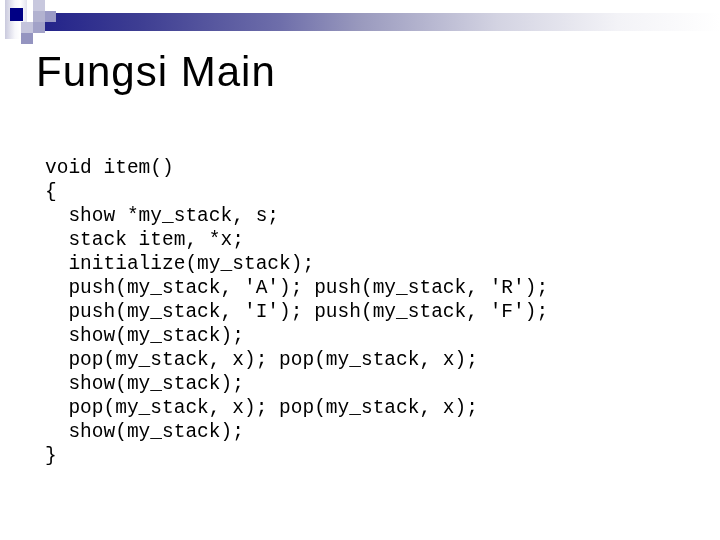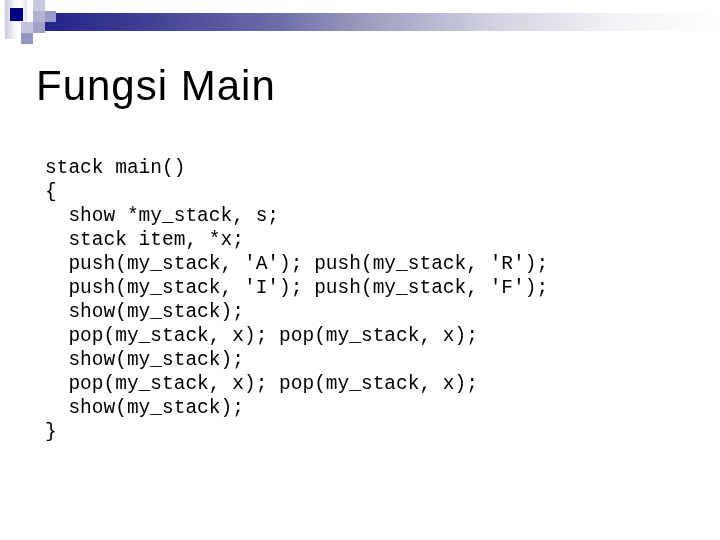--- a/index.html
+++ b/index.html
@@ -52,21 +52,21 @@
   .sq-a2   { left: 33px; top: 11px; width: 12px; height: 11px; background: #b2b2d0; }
   .sq-b    { left: 45px; top: 11px; width: 11px; height: 11px; background: var(--c-lavender_mid, #9a9ac6); }
   .sq-c    { left: 21px; top: 22px; width: 12px; height: 11px; background: #c4c4dc; }
   .sq-d    { left: 33px; top: 22px; width: 12px; height: 11px; background: #a2a2c8; }
   .sq-e    { left: 21px; top: 33px; width: 12px; height: 11px; background: var(--c-lavender_deep, #9494c0); }
 
   
   .title {
     position: absolute;
     left: 36px;
-    top: 65px;
+    top: 51px;
     margin: 0;
     font-family: "Liberation Sans", sans-serif;
     font-size: 42px;
     line-height: 42px;
     font-weight: normal;
     letter-spacing: 1px;
     color: var(--c-title_text, #000000);
     white-space: nowrap;
   }
 
@@ -97,24 +97,25 @@
     <div class="sq sq-a2"></div>
     <div class="sq sq-b"></div>
     <div class="sq sq-c"></div>
     <div class="sq sq-d"></div>
     <div class="sq sq-e"></div>
   </div>
 
   <h1 class="title">Fungsi Main</h1>
 
   <div class="code">
-    <div class="code-line">stack main()</div>
+    <div class="code-line">void item()</div>
     <div class="code-line">{</div>
     <div class="code-line">  show *my_stack, s;</div>
     <div class="code-line">  stack item, *x;</div>
+    <div class="code-line">  initialize(my_stack);</div>
     <div class="code-line">  push(my_stack, 'A'); push(my_stack, 'R');</div>
     <div class="code-line">  push(my_stack, 'I'); push(my_stack, 'F');</div>
     <div class="code-line">  show(my_stack);</div>
     <div class="code-line">  pop(my_stack, x); pop(my_stack, x);</div>
     <div class="code-line">  show(my_stack);</div>
     <div class="code-line">  pop(my_stack, x); pop(my_stack, x);</div>
     <div class="code-line">  show(my_stack);</div>
     <div class="code-line">}</div>
   </div>
 

